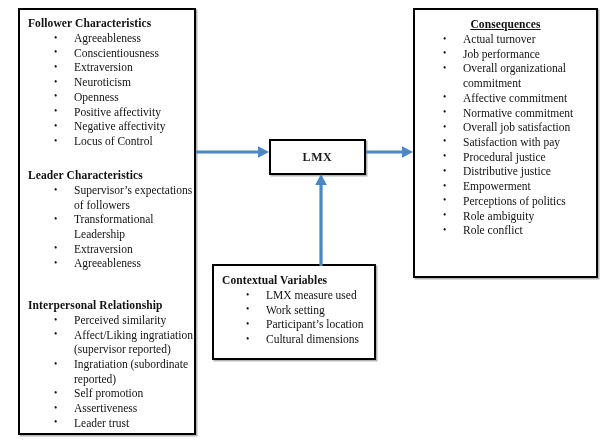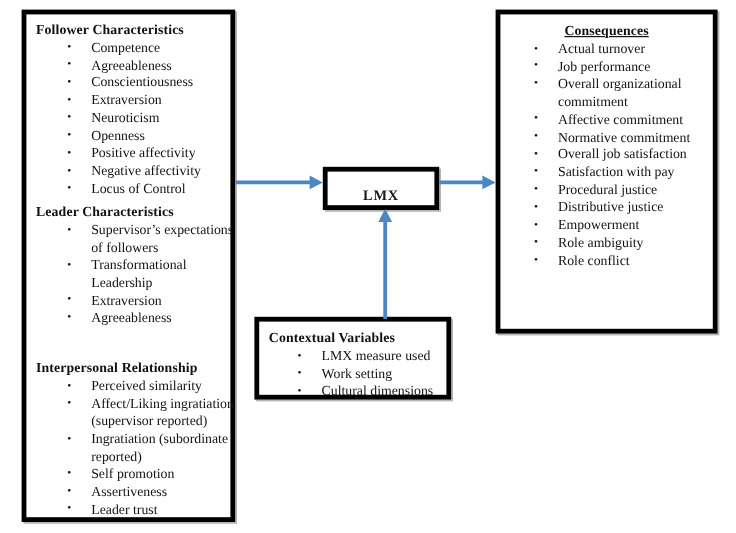--- a/index.html
+++ b/index.html
@@ -17,21 +17,21 @@
     width: 613px;
     height: 444px;
     background: #ffffff;
     overflow: hidden;
   }
 
   
   .box {
     position: absolute;
     box-sizing: border-box;
-    border: 4px solid #000000;
+    border: 2px solid #000000;
     background: #ffffff;
     box-shadow: 1.5px 1.5px 0 0 rgba(120,120,120,0.55);
   }
   .box-title {
     font-weight: bold;
     font-size: 11.5px;
     line-height: 1.22;
     letter-spacing: 0.1px;
     color: #111111;
   }
@@ -69,43 +69,42 @@
   #grp-leader        { position: absolute; left: 0; top: 158px; width: 100%; }
   #grp-interpersonal { position: absolute; left: 0; top: 288px; width: 100%; }
 
   
   #consequences-box { left: 413px; top: 8px; width: 185px; height: 270px; padding: 7px 6px 0 6px; }
   #consequences-box ul.blist { padding-left: 22px; }
 
   
   #lmx-box {
     left: 269px; top: 139px; width: 97px; height: 36px;
-    display: flex; align-items: flex-end; justify-content: center;
+    display: flex; align-items: center; justify-content: center;
   }
   #lmx-label { font-weight: bold; font-size: 12px; letter-spacing: 0.6px; }
 
   
-  #contextual-box { left: 212px; top: 264px; width: 164px; height: 69px; padding: 7px 6px 0 8px; }
+  #contextual-box { left: 212px; top: 264px; width: 164px; height: 96px; padding: 7px 6px 0 8px; }
   #contextual-box ul.blist { padding-left: 24px; }
 
   
   .arrow { position: absolute; }
   .arrow svg { display: block; }
 </style>
 </head>
 <body>
 
 <div id="canvas">
 
   <div class="box" id="left-box">
 
     <div class="group" id="grp-follower">
       <div class="box-title title-left">Follower Characteristics</div>
       <ul class="blist">
-        <li>Competence</li>
         <li>Agreeableness</li>
         <li>Conscientiousness</li>
         <li>Extraversion</li>
         <li>Neuroticism</li>
         <li>Openness</li>
         <li>Positive affectivity</li>
         <li>Negative affectivity</li>
         <li>Locus of Control</li>
       </ul>
     </div>
@@ -136,37 +135,39 @@
 
   <div class="box" id="lmx-box">
     <span id="lmx-label">LMX</span>
   </div>
 
   <div class="box" id="contextual-box">
     <div class="box-title title-left">Contextual Variables</div>
     <ul class="blist">
       <li>LMX measure used</li>
       <li>Work setting</li>
+      <li>Participant’s location</li>
       <li>Cultural dimensions</li>
     </ul>
   </div>
 
   <div class="box" id="consequences-box">
     <div class="box-title title-center">Consequences</div>
     <ul class="blist">
       <li>Actual turnover</li>
       <li>Job performance</li>
       <li>Overall organizational commitment</li>
       <li>Affective commitment</li>
       <li>Normative commitment</li>
       <li>Overall job satisfaction</li>
       <li>Satisfaction with pay</li>
       <li>Procedural justice</li>
       <li>Distributive justice</li>
       <li>Empowerment</li>
+      <li>Perceptions of politics</li>
       <li>Role ambiguity</li>
       <li>Role conflict</li>
     </ul>
   </div>
 
   <div class="arrow" style="left:196px; top:144px; width:76px; height:16px;">
     <svg width="76" height="16" viewBox="0 0 76 16">
       <line x1="0" y1="8" x2="66" y2="8" stroke="#4A87C4" stroke-width="3.2"></line>
       <polygon points="62,2.2 73,8 62,13.8" fill="#4A87C4"></polygon>
     </svg>

